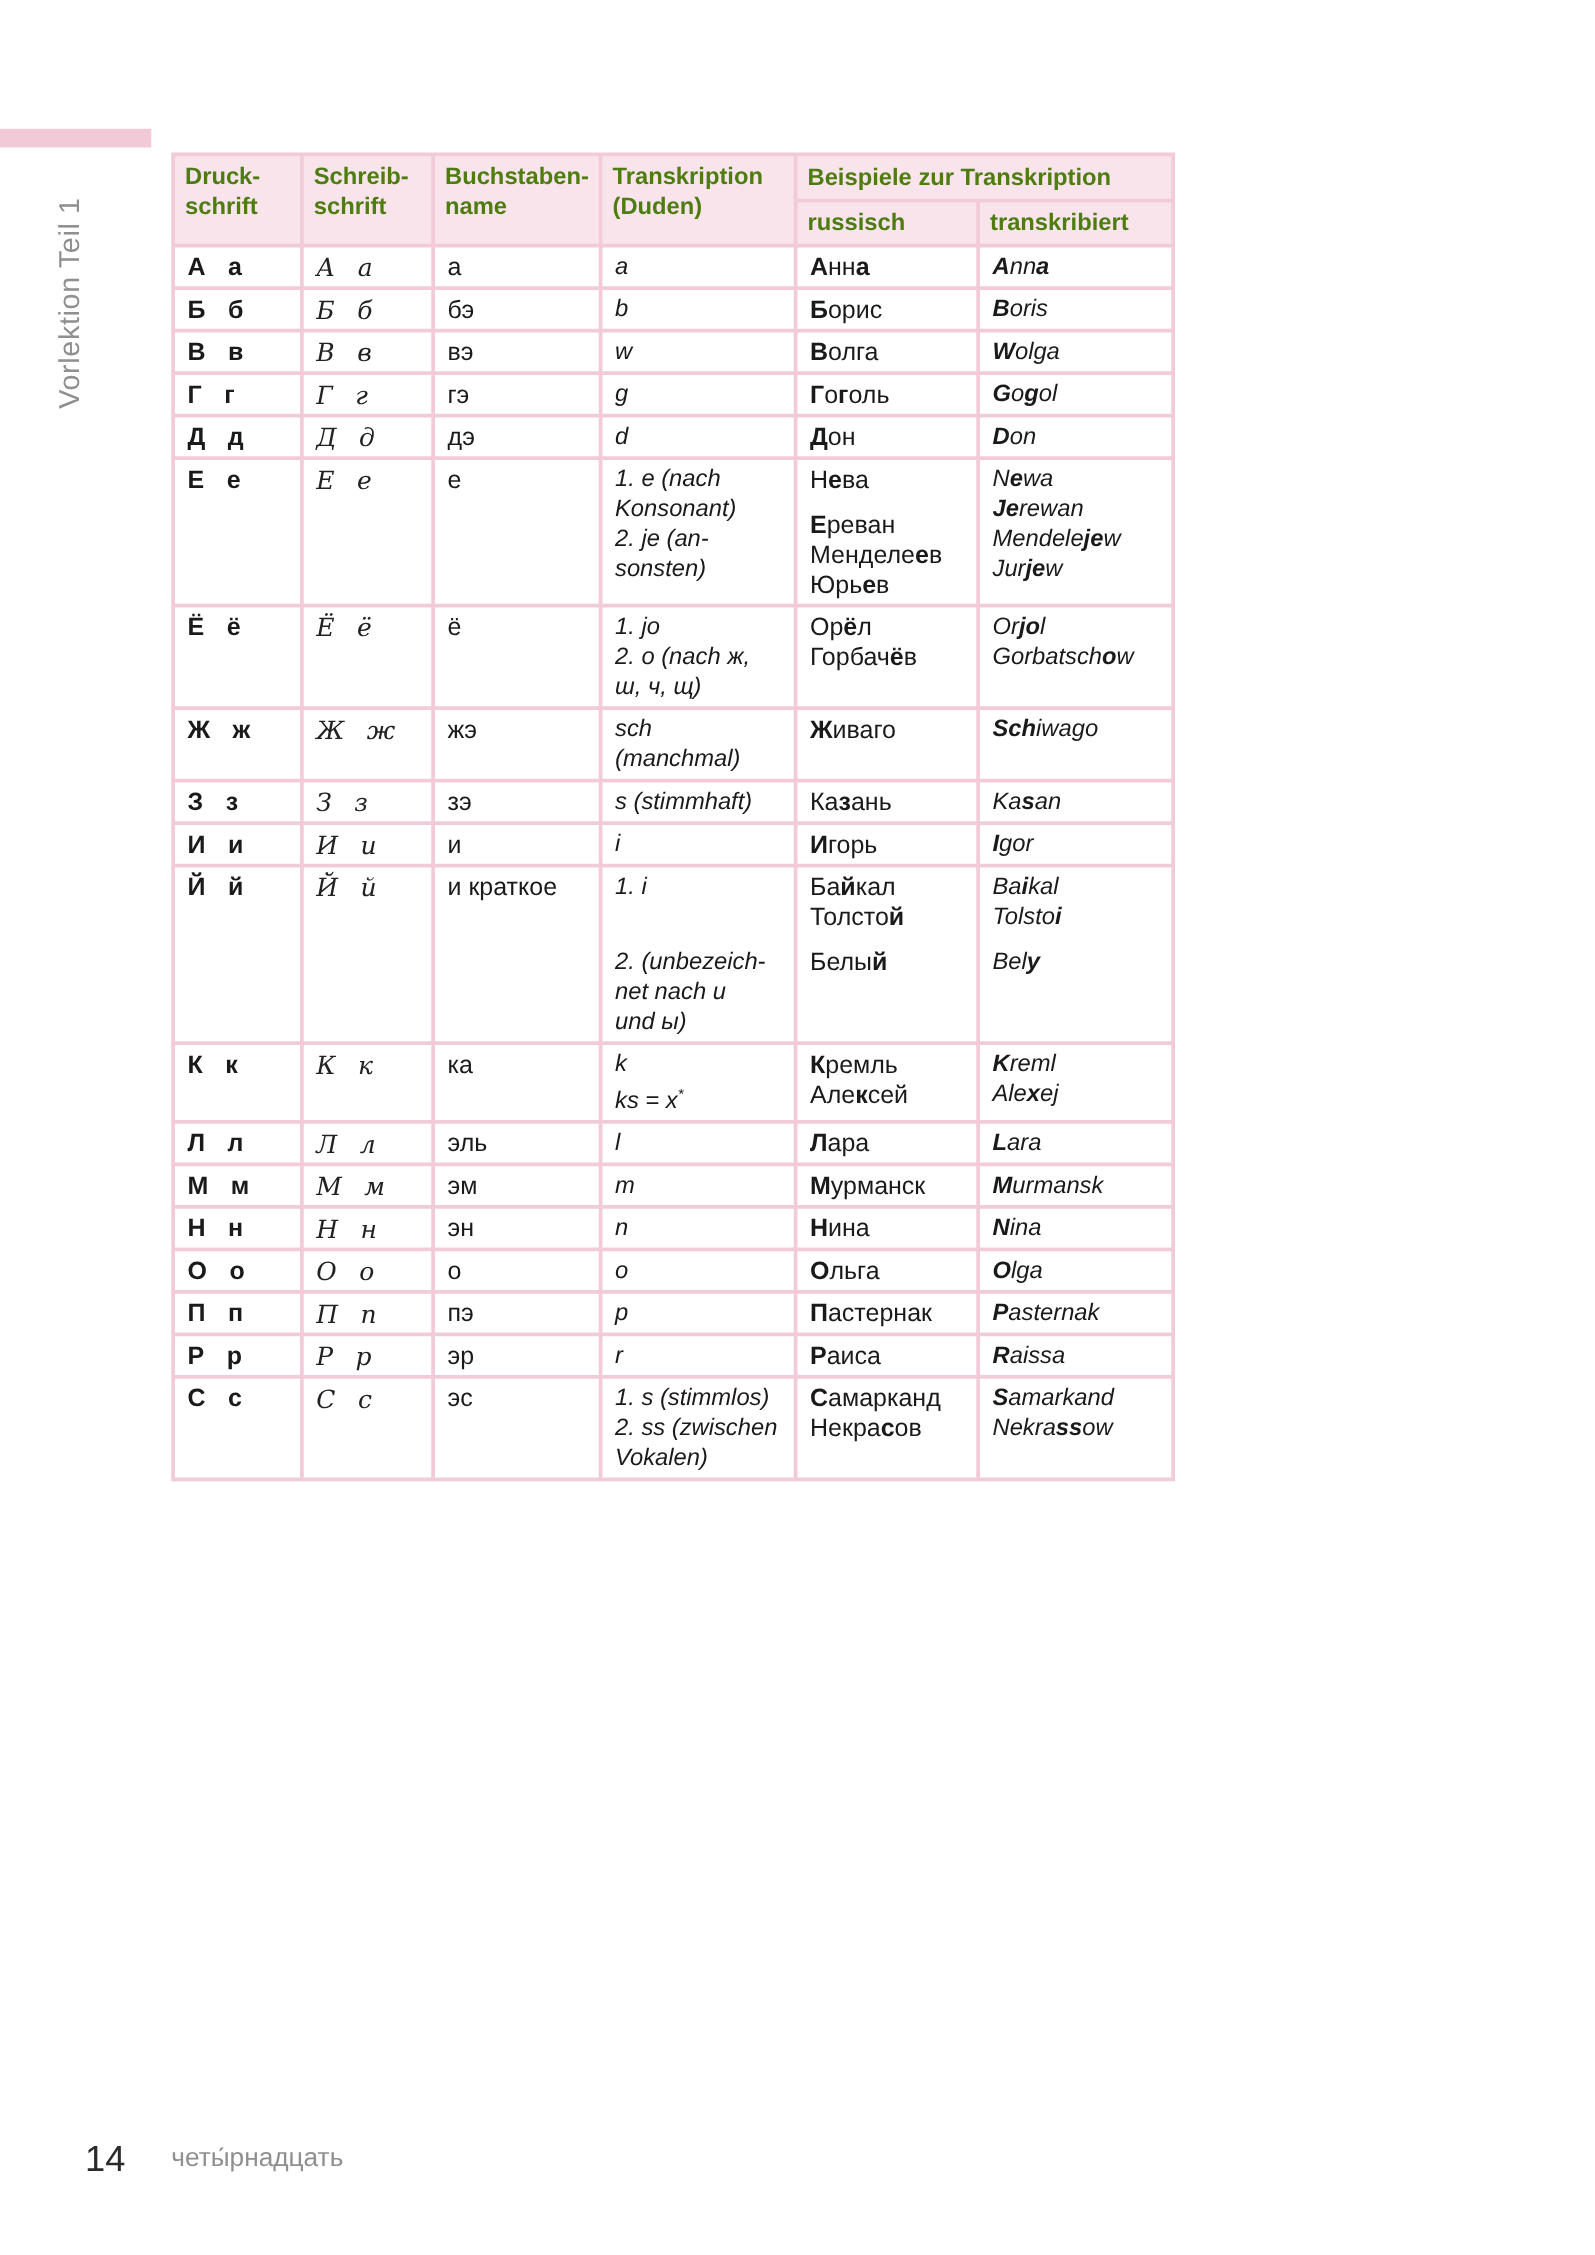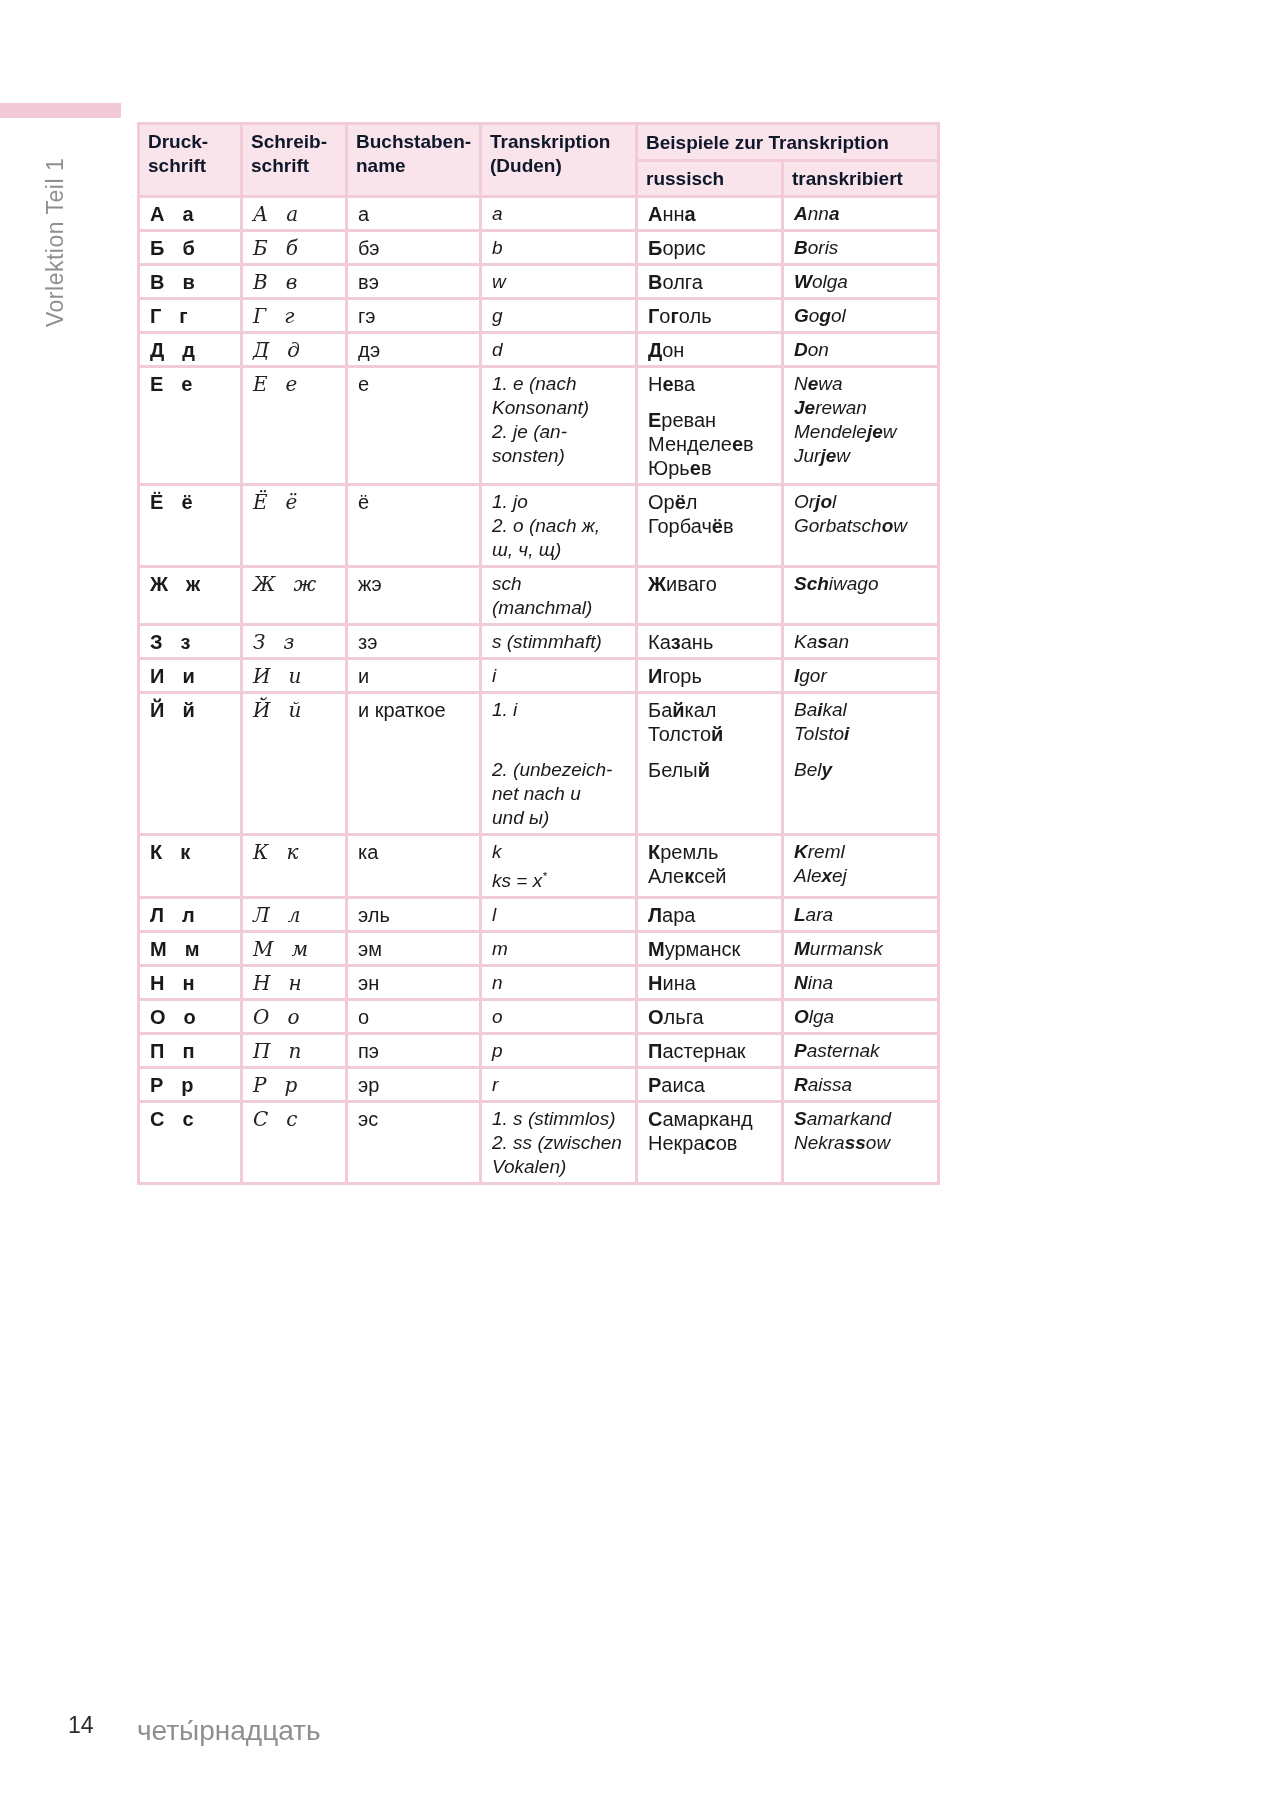--- a/index.html
+++ b/index.html
@@ -17,40 +17,40 @@
     font-size:23px;color:#8f8f8f;letter-spacing:.5px;white-space:nowrap;
   }
   
   .content{position:absolute;left:137px;top:122px;width:803px;}
   table.alpha{
     border-collapse:separate;border-spacing:3px;background:#f2cbd8;
     table-layout:fixed;width:803px;
   }
   th{
     background:#f9e4ec;text-align:left;vertical-align:top;
-    padding:5px 8px 4px;font-size:19px;line-height:24px;font-weight:700;color:#0f172a;
+    padding:5px 8px 4px;font-size:19px;line-height:24px;font-weight:700;color:#4d7c0f;
   }
   th.group{padding-top:6px;}
   td{
     background:#ffffff;vertical-align:top;
     padding:4px 10px 3px;font-size:20px;line-height:24px;
   }
   td.print{font-weight:700;}
   td.print .up,td.script .up{margin-right:18px;}
   td.script{font-family:"DejaVu Serif",serif;font-style:italic;font-size:20px;color:#222;}
   td.trans,td.de{font-style:italic;font-size:19px;}
   td.trans .sp{height:18px;}
   td.de b,td.ru b{font-weight:700;}
   .ex{min-height:24px;}
   sup{font-size:.62em;}
   
   .footnote{margin-top:18px;font-size:19px;color:#828282;line-height:24px;}
   
-  .page-num{position:absolute;left:68px;top:1712px;font-size:23px;color:#2a2a2a;text-align:center;}
-  .page-word{position:absolute;left:137px;top:1715px;font-size:28px;color:#8f8f8f;}
+  .page-num{position:absolute;left:68px;top:1712px;font-size:29px;color:#2a2a2a;text-align:center;}
+  .page-word{position:absolute;left:137px;top:1715px;font-size:21px;color:#8f8f8f;}
 </style>
 </head>
 <body>
 
 <div id="page">
   <div class="accent-bar"></div>
   <div class="side-label">Vorlektion Teil 1</div>
 
   <div class="content">
     <table class="alpha" id="alpha-table">

